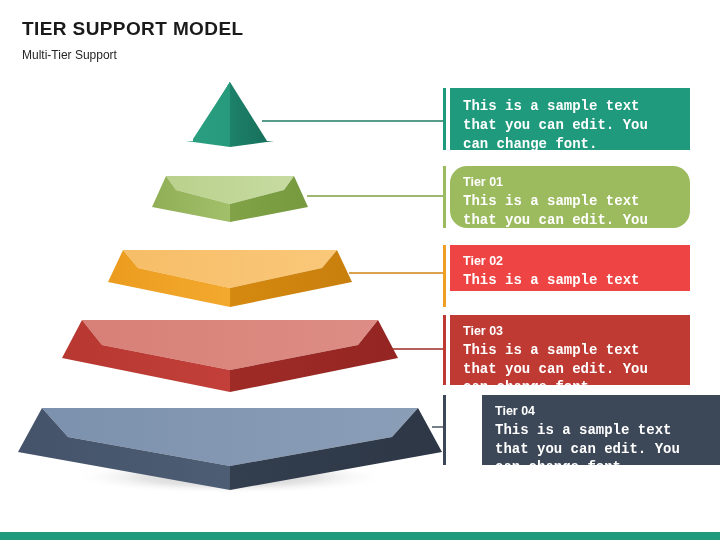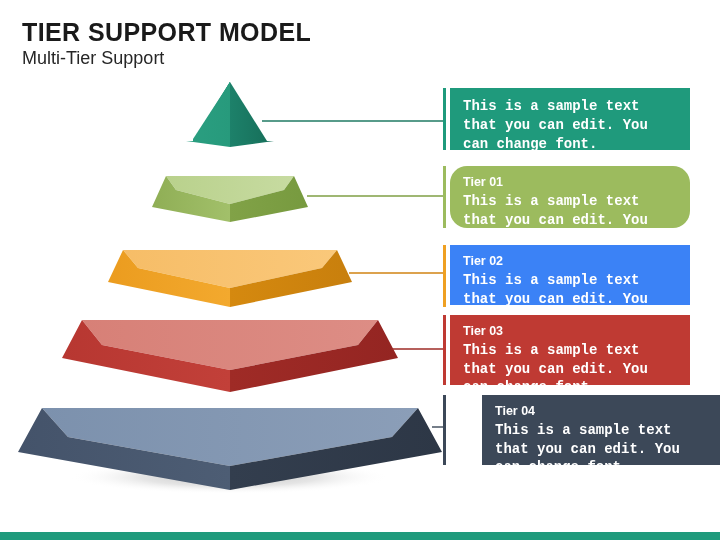--- a/index.html
+++ b/index.html
@@ -11,28 +11,28 @@
   }
   #slide {
     position:relative;
     width:720px; height:540px;
     background:#ffffff;
   }
 
   
   #title {
     position:absolute; left:22px; top:18px;
-    font-size:25px; font-weight:bold;
+    font-size:19px; font-weight:bold;
     letter-spacing:0.4px;
     color:#1a1a1a;
     white-space:nowrap;
   }
   #subtitle {
     position:absolute; left:22px; top:48px;
-    font-size:18px; font-weight:normal;
+    font-size:12px; font-weight:normal;
     color:#262626;
     white-space:nowrap;
   }
 
   
   #pyramid {
     position:absolute; left:0; top:0;
     width:720px; height:540px;
     pointer-events:none;
   }
@@ -200,21 +200,21 @@
       <div class="accent-bar" style="left: 443px; top: 88px; height: 62px; background: rgb(31, 154, 124);"></div>
       <div class="card" style="top: 88px; height: 62px; background: rgb(31, 154, 124);">
         <div class="card-body">This is a sample text that you can edit. You can change font.</div>
       </div>
       <div class="accent-bar" style="left: 443px; top: 166px; height: 62px; background: rgb(156, 187, 94);"></div>
       <div class="card" style="top: 166px; height: 62px; background: rgb(156, 187, 94); border-radius: 17px;">
         <div class="card-title">Tier 01</div>
         <div class="card-body">This is a sample text that you can edit. You can change font.</div>
       </div>
       <div class="accent-bar" style="left: 443px; top: 245px; height: 62px; background: rgb(239, 160, 34);"></div>
-      <div class="card" style="top: 245px; height: 60px; background: #3b82f6;">
+      <div class="card" style="top: 245px; height: 46px; background: #ef4444;">
         <div class="card-title">Tier 02</div>
         <div class="card-body">This is a sample text that you can edit. You can change font.</div>
       </div>
       <div class="accent-bar" style="left: 443px; top: 315px; height: 70px; background: rgb(191, 58, 51);"></div>
       <div class="card" style="top: 315px; height: 70px; background: rgb(191, 58, 51);">
         <div class="card-title">Tier 03</div>
         <div class="card-body">This is a sample text that you can edit. You can change font.</div>
       </div>
       <div class="accent-bar" style="left: 443px; top: 395px; height: 70px; background: rgb(60, 72, 88);"></div>
       <div class="card" style="top: 395px; height: 70px; background: rgb(60, 72, 88); margin-left: 32px;">

